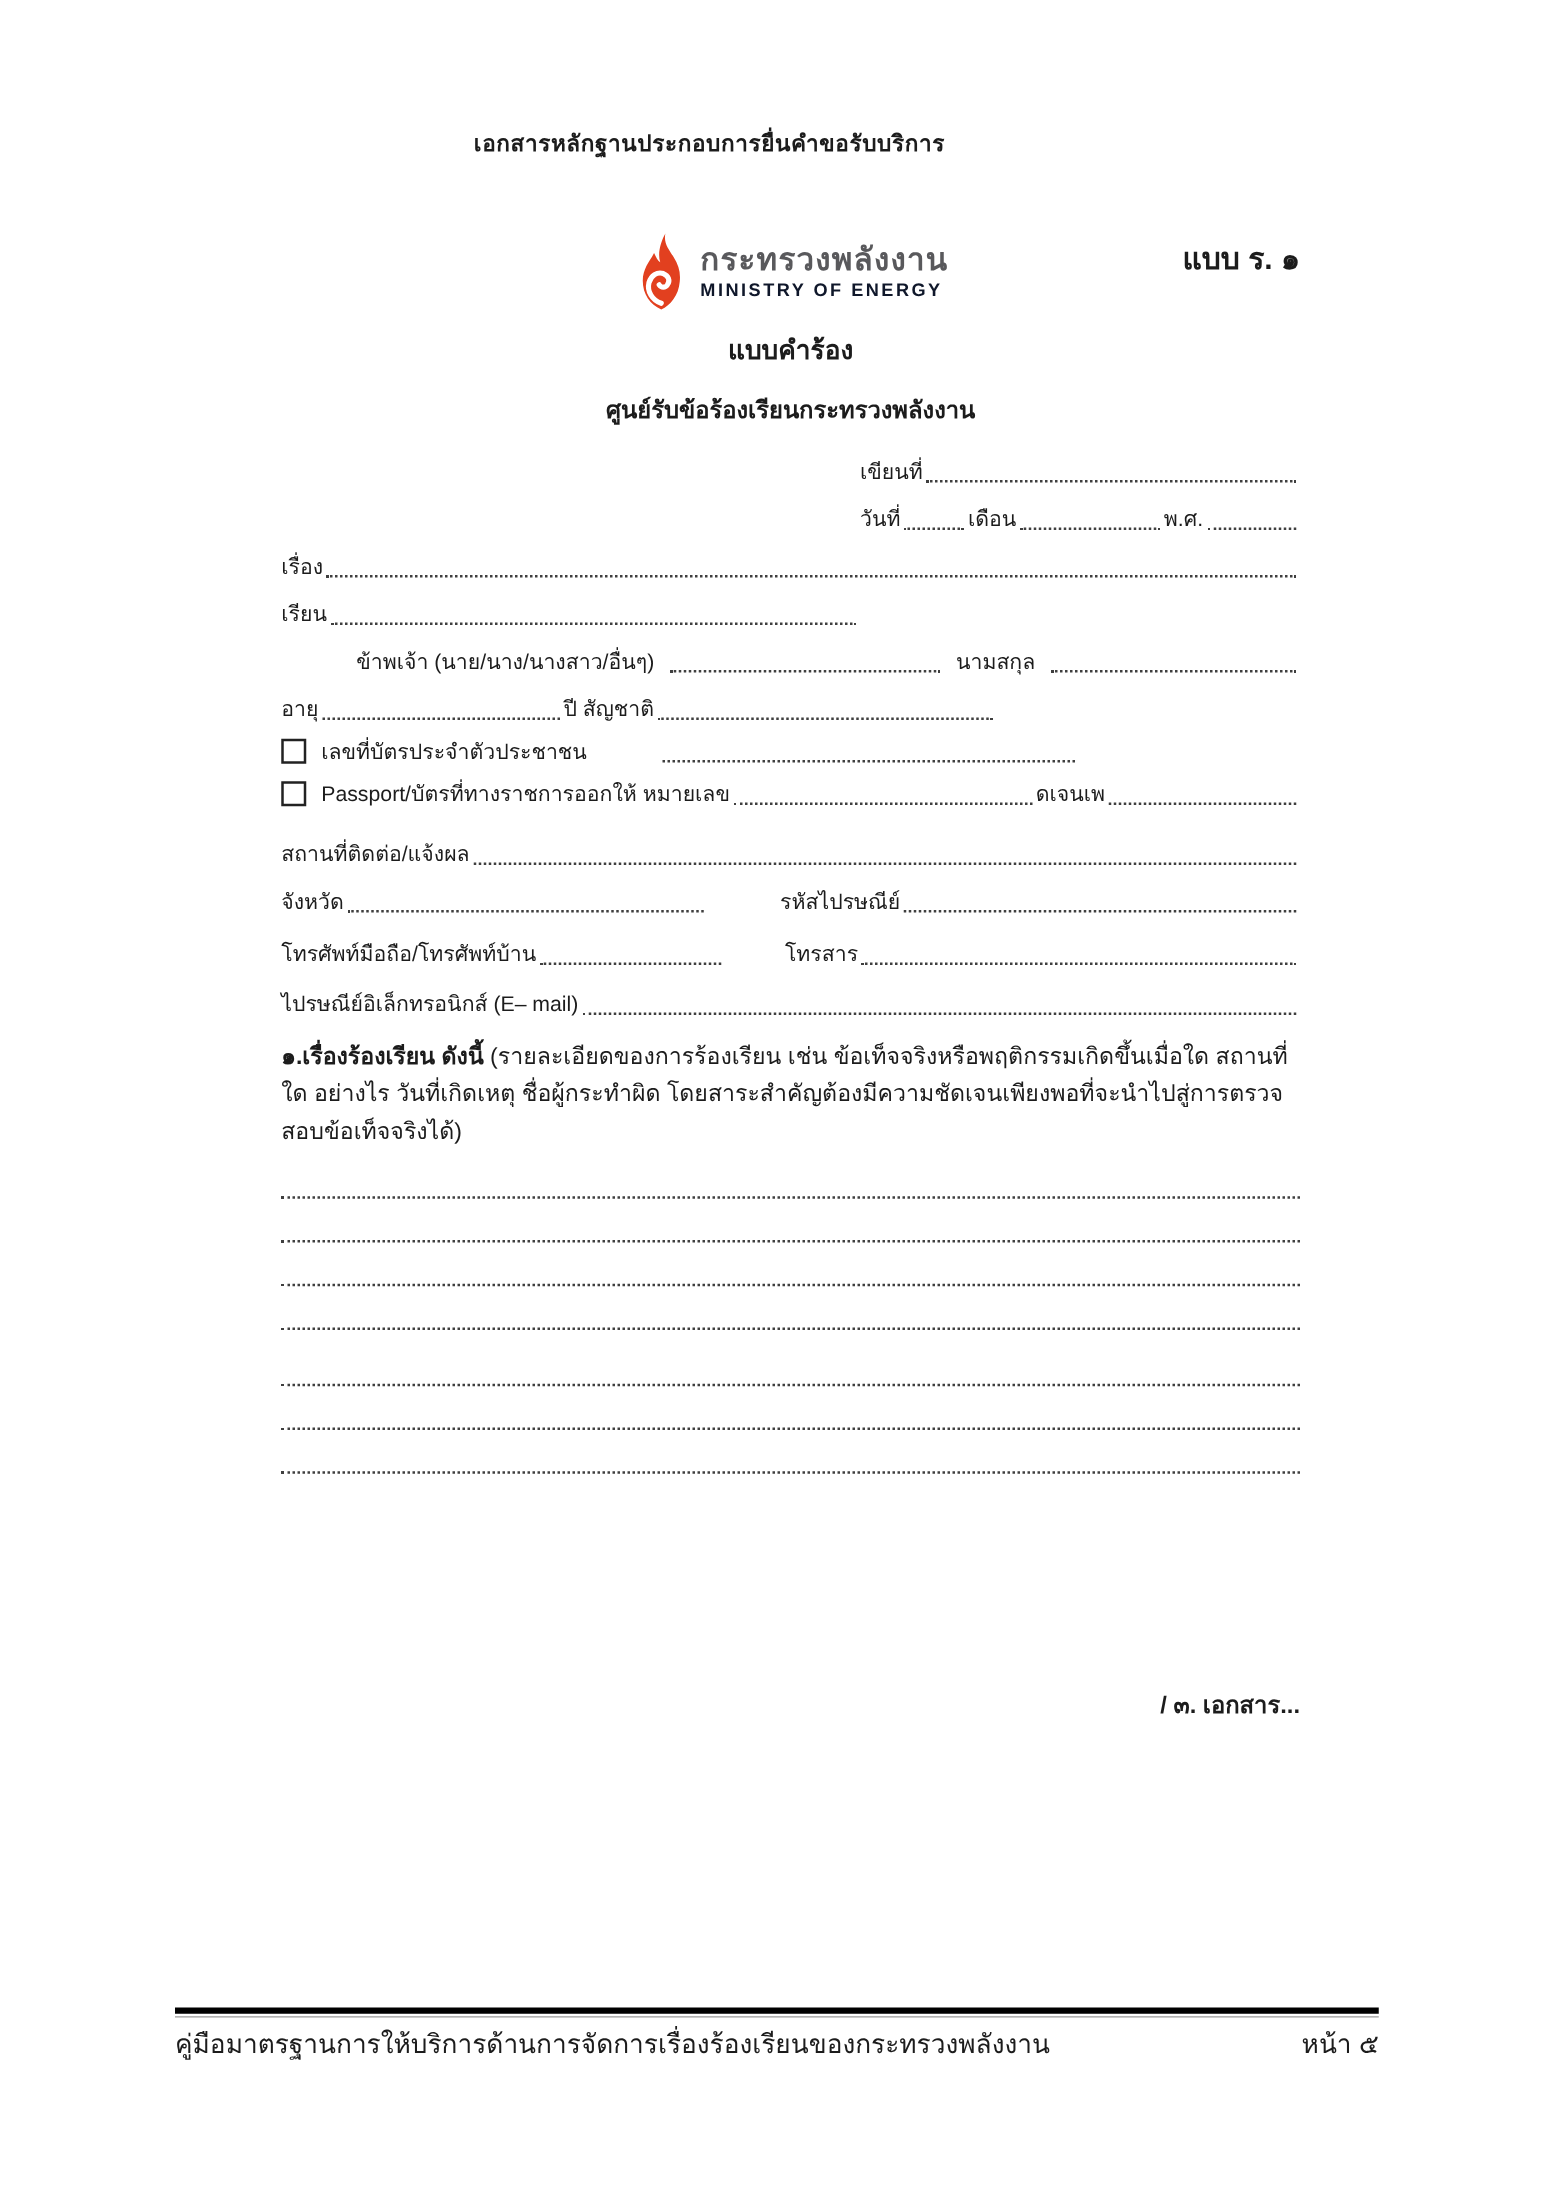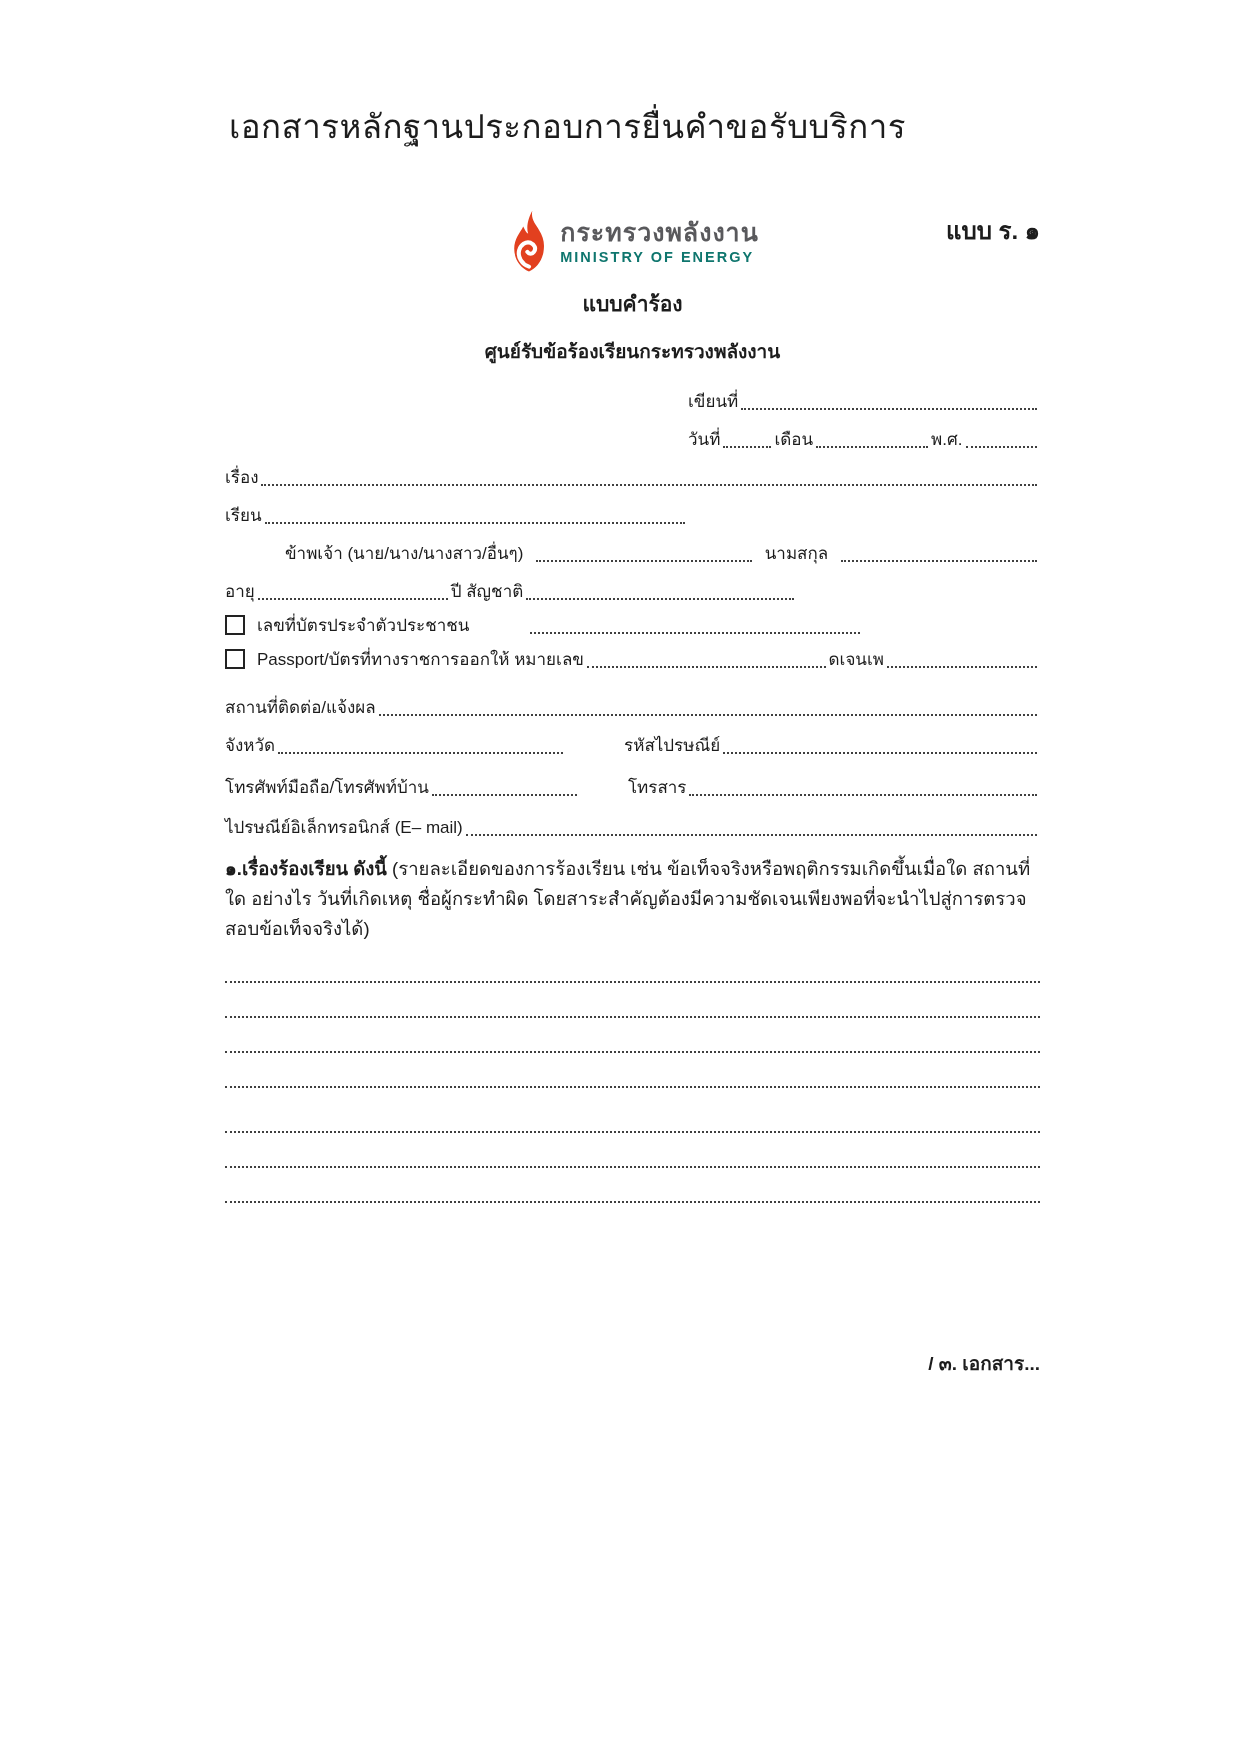--- a/index.html
+++ b/index.html
@@ -11,29 +11,29 @@
     font-family:"Liberation Sans","DejaVu Sans",sans-serif;
     color:#1c1c1c;
     overflow:hidden;
   }
   .content { position:absolute; left:225px; top:0; width:815px; }
 
   .doc-title {
     margin-top:100px;
     padding-right:130px;
     text-align:center;
-    font-size:33px; font-weight:normal;
+    font-size:18px; font-weight:bold;
     letter-spacing:.5px;
   }
 
   .header-row { position:relative; margin-top:50px; height:78px; }
   .logo-block { display:flex; justify-content:center; align-items:center; gap:8px; height:78px; }
   .logo-text { display:flex; flex-direction:column; justify-content:center; }
   .logo-thai { font-size:25px; font-weight:bold; color:#59595c; letter-spacing:1px; line-height:1.1; }
-  .logo-eng  { font-size:14.5px; font-weight:bold; color:#0f766e; letter-spacing:2px; margin-top:3px; }
+  .logo-eng  { font-size:14.5px; font-weight:bold; color:#0f172a; letter-spacing:2px; margin-top:3px; }
   .form-code { position:absolute; right:0; top:8px; font-size:24px; font-weight:bold; }
 
   .form-heading    { margin-top:6px; text-align:center; font-size:21px; font-weight:bold; }
   .form-subheading { margin-top:16px; text-align:center; font-size:19px; font-weight:bold; }
 
   .fs { font-size:17px; }
   .row { display:flex; align-items:flex-end; height:38px; }
   .row .lbl { white-space:nowrap; }
   .dots {
     display:inline-block;
@@ -201,13 +201,21 @@
         <span class="dots"></span>
       </div>
     <div class="blank-line">
         <span class="dots"></span>
       </div>
 
   </div>
 
   <div class="cont-note">/ ๓. เอกสาร...</div>
 
+  <div class="footer">
+    <div class="footer-bar"></div>
+    <div class="footer-bar2"></div>
+    <div class="footer-row">
+      <span>คู่มือมาตรฐานการให้บริการด้านการจัดการเรื่องร้องเรียนของกระทรวงพลังงาน</span>
+      <span>หน้า ๕</span>
+    </div>
+  </div>
 </div>
 
 </body></html>

